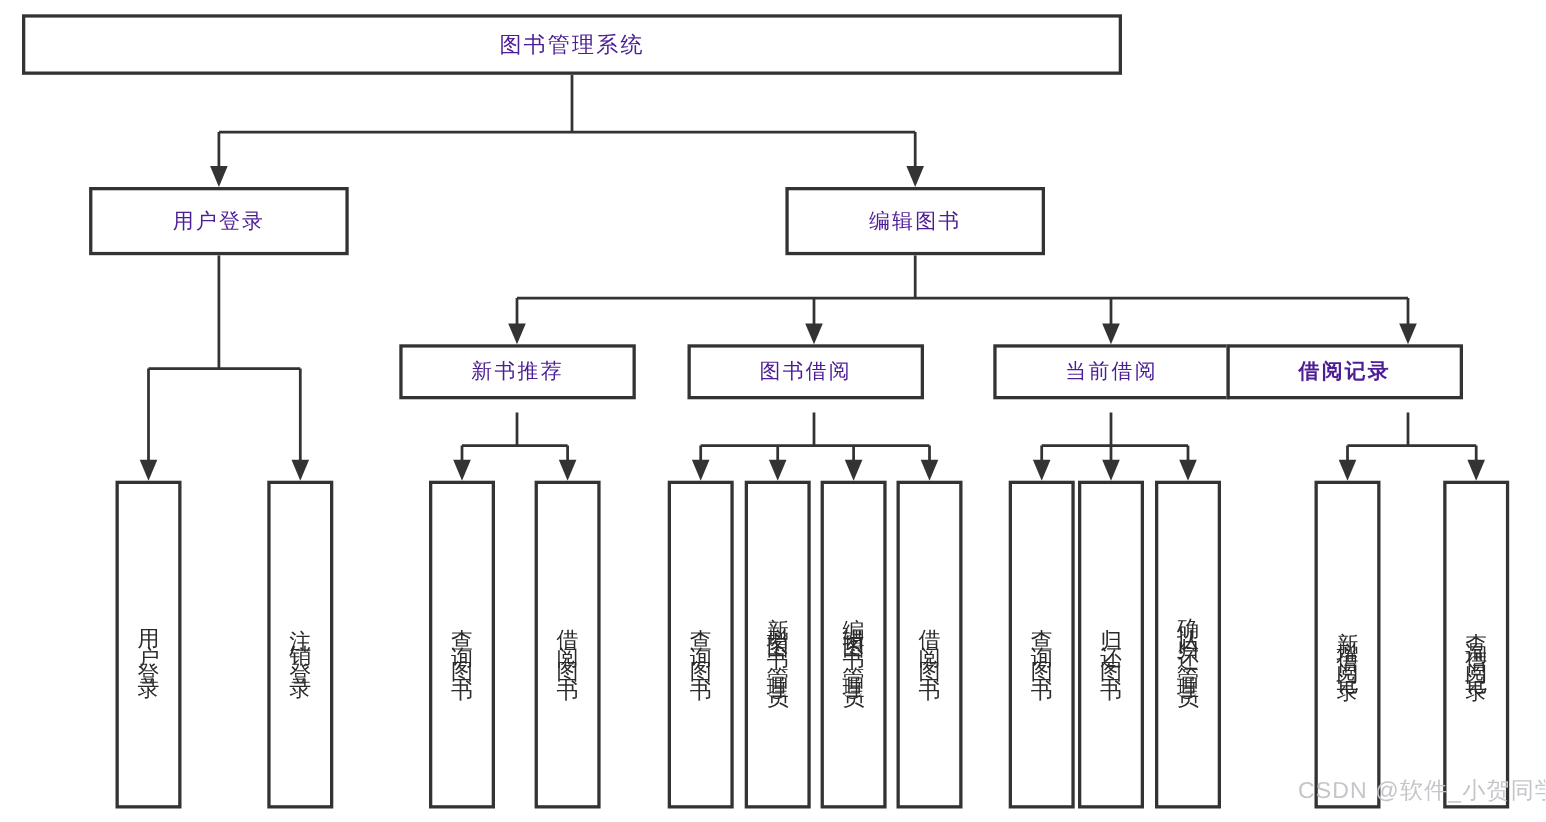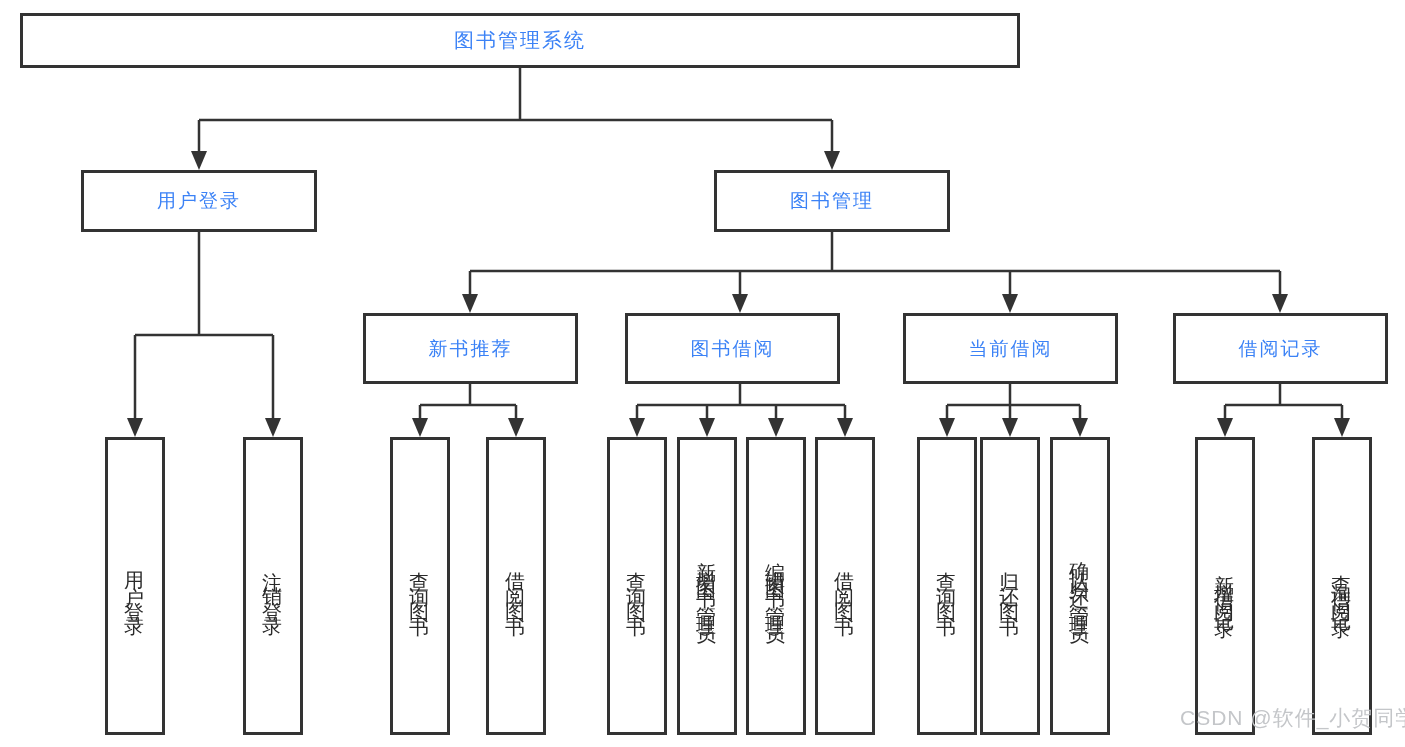--- a/index.html
+++ b/index.html
@@ -14,30 +14,30 @@
   .connectors{position:absolute;left:0;top:0;width:1405px;height:747px;}
   .box{
     position:absolute;
     box-sizing:border-box;
     border:3px solid #333333;
     background:#ffffff;
     display:flex;
     align-items:center;
     justify-content:center;
   }
-  .hlabel{font-size:19px;letter-spacing:2px;color:#3b82f6;}
+  .hlabel{font-size:19px;letter-spacing:2px;color:#4c1d95;}
   .n-root{left:20px;top:13px;width:1000px;height:55px;}
   .n-root .hlabel{font-size:20px;}
   .n-user-login{left:81px;top:170px;width:236px;height:62px;}
   .n-book-mgmt{left:714px;top:170px;width:236px;height:62px;}
-  .lvl3{top:313px;width:215px;height:71px;}
+  .lvl3{top:313px;width:215px;height:50px;}
   .n-new-book{left:363px;}
   .n-book-borrow{left:625px;}
   .n-current-borrow{left:903px;font-family:Liberation Mono, monospace;}
-  .n-borrow-records{left:1173px;}
+  .n-borrow-records{left:1115px;font-weight:bold;}
   .leaf{top:437px;width:60px;height:298px;}
   .leaf span{
     writing-mode:vertical-rl;
     text-orientation:mixed;
     font-size:20px;
     letter-spacing:9px;
     color:#2a2a2a;
     white-space:nowrap;
   }
   .leaf.loose span{letter-spacing:15px;}
@@ -93,21 +93,21 @@
   </svg>
 
   <div class="box n-root">
     <span class="hlabel">图书管理系统</span>
   </div>
 
   <div class="box n-user-login">
     <span class="hlabel">用户登录</span>
   </div>
   <div class="box n-book-mgmt">
-    <span class="hlabel">图书管理</span>
+    <span class="hlabel">编辑图书</span>
   </div>
 
   <div class="box lvl3 n-new-book">
     <span class="hlabel">新书推荐</span>
   </div>
   <div class="box lvl3 n-book-borrow">
     <span class="hlabel">图书借阅</span>
   </div>
   <div class="box lvl3 n-current-borrow">
     <span class="hlabel">当前借阅</span>

